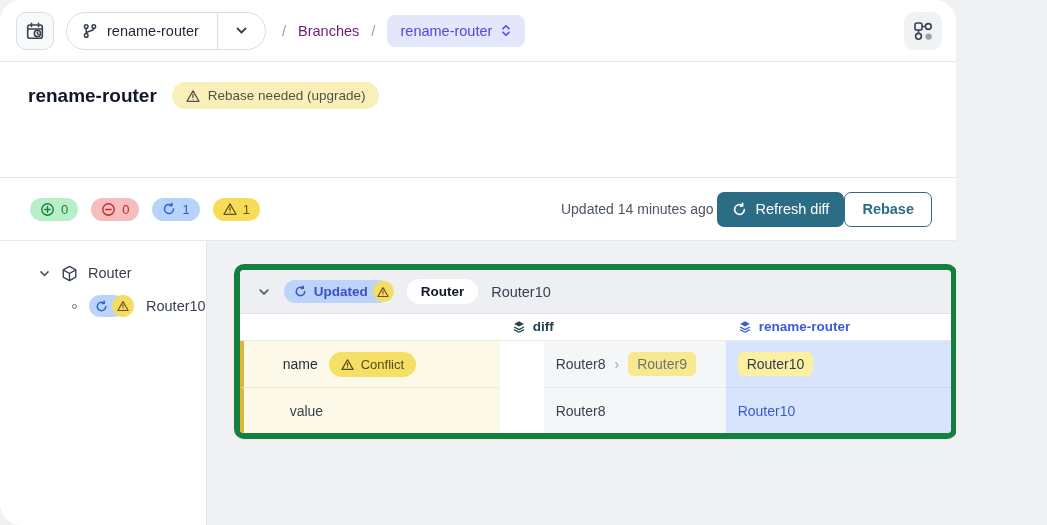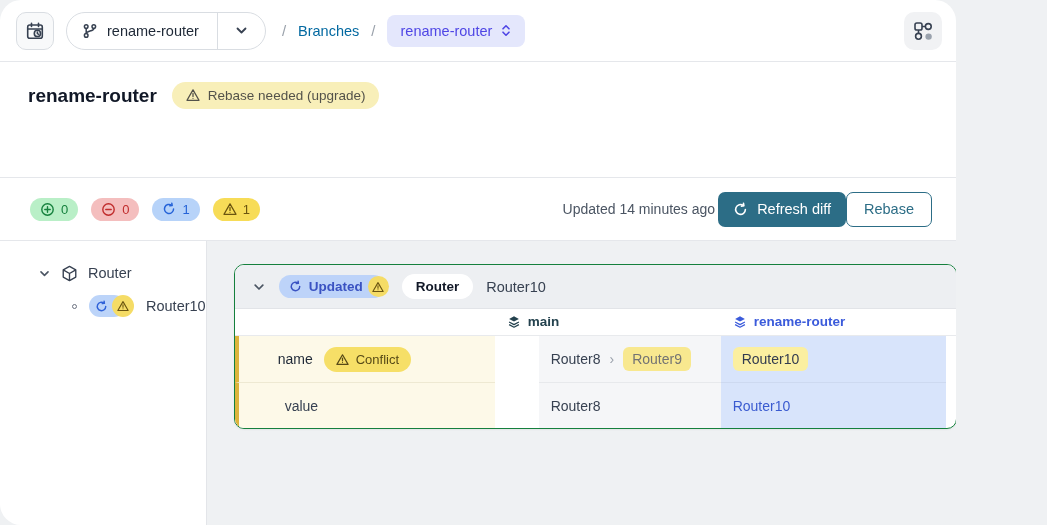--- a/index.html
+++ b/index.html
@@ -15,30 +15,30 @@
   .icon-btn.bordered{ background:#f8f9fa; border:1px solid #d9dde2; }
   .icon-btn.plain{ background:#f1f2f4; }
   .branch-select{ display:flex; align-items:center; height:38px; border:1px solid #d9dde2;
                   border-radius:19px; background:#fff; margin-left:12px; }
   .branch-main{ display:flex; align-items:center; gap:9px; padding:0 18px 0 15px;
                 font-size:14.5px; color:#1f2937; }
   .branch-divider{ width:1px; align-self:stretch; background:#d9dde2; }
   .branch-caret{ padding:0 16px; display:flex; align-items:center; color:#374151;}
   .breadcrumb{ display:flex; align-items:center; gap:12px; margin-left:16px; font-size:14.5px;}
   .crumb-sep{ color:#9aa1ab; font-size:15px; }
-  .crumb-item{ color:#0369a1; cursor:pointer; }
+  .crumb-item{ color:#701a75; cursor:pointer; }
   .crumb-current{ display:flex; align-items:center; gap:8px; background:#e4e7fc; color:#4f46e5;
                   padding:8px 13px; border-radius:8px; font-size:14.5px; cursor:pointer;}
   .spacer{ margin-left:auto; }
 
   
   .page-head{ background:#fff; padding:20px 28px 0; border-bottom:1px solid #e5e7eb; height:116px;}
   .title-row{ display:flex; align-items:center; gap:15px; }
   .page-title{ font-size:19px; font-weight:bold; color:#111827; }
-  .status-pill{ display:inline-flex; align-items:flex-start; gap:8px; background:#f8efb9;
+  .status-pill{ display:inline-flex; align-items:flex-end; gap:8px; background:#f8efb9;
                 color:#53524a; padding:6px 14px; border-radius:999px; font-size:13.5px; }
   .tabs{ display:flex; gap:36px; margin-top:17px; padding-left:6px; }
   .tab{ padding:8px 2px 13px; font-size:14.5px; color:#4b5563; position:relative; cursor:pointer;}
   .tab.active{ color:#2a7186; }
   .tab.active::after{ content:""; position:absolute; left:-6px; right:-6px; bottom:0;
                       height:3px; background:#2a7186; border-radius:2px 2px 0 0; }
 
   
   .toolbar{ background:#fff; border-bottom:1px solid #e5e7eb; height:63px;
             display:flex; align-items:center; padding:0 24px 0 30px; }
@@ -49,40 +49,40 @@
   .counter.removed{ background:#f4bebe; color:#c02c2c; }
   .counter.updated{ background:#b7d3f9; color:#2563d8; }
   .counter.conflicts{ background:#f7dc57; color:#6b5510; }
   .toolbar-right{ margin-left:auto; display:flex; align-items:center; }
   .updated-text{ color:#4b5563; font-size:14px; margin-right:3px; }
   .btn-primary{ background:#2c6d86; color:#fff; border:none; height:35px; padding:0 15px;
                 border-radius:7px; font-size:14.5px; display:inline-flex; align-items:center;
                 gap:9px; cursor:pointer; font-family:inherit;}
   .btn-secondary{ background:#fff; color:#2c6d86; border:1.5px solid #2c6d86; height:35px;
                   padding:0 17px; border-radius:7px; font-size:14.5px; cursor:pointer;
-                  font-family:inherit;}
+                  font-family:inherit;font-weight:bold;}
 
   
   .content{ display:flex; height:284px; }
   .sidebar{ width:270px; background:#fff; border-right:1px solid #e3e5e9; padding-top:17px; }
   .tree-root{ display:flex; align-items:center; gap:10px; padding-left:38px; height:30px;
               font-size:14.5px; color:#374151; cursor:pointer;}
   .tree-child{ display:flex; align-items:center; gap:12px; padding-left:72px; height:36px;
                font-size:14.5px; color:#374151; cursor:pointer;}
   .bullet{ width:5px; height:5px; border:1.3px solid #6b7280; border-radius:50%; flex:0 0 auto;}
   .mini-badges{ display:flex; align-items:center; }
   .mini-refresh{ display:flex; align-items:center; justify-content:flex-start;
                  background:#bcd4f9; color:#2f62d8; width:36px; height:22px;
                  border-radius:11px; padding-left:6px; }
   .warn-circle{ width:22px; height:22px; border-radius:50%; background:#f5dc66; color:#6b5511;
                 display:flex; align-items:center; justify-content:center; margin-left:-13px;
                 flex:0 0 auto;}
 
   .main{ flex:1; background:#eff1f3; padding:23px 0 0 27px; }
-  .diff-card{ width:723px; background:#fff; border:1px solid #15803d; border-radius:10px;
+  .diff-card{ width:723px; background:#fff; border:6px solid #15803d; border-radius:10px;
               overflow:hidden; box-shadow:0 1px 2px rgba(0,0,0,.05); }
   .card-header{ height:44px; background:#edeff2; border-bottom:1px solid #e2e4e8;
                 display:flex; align-items:center; gap:13px; padding:0 17px; cursor:pointer;}
   .chev{ color:#4b5563; display:flex; align-items:center; }
   .updated-pill-wrap{ display:flex; align-items:center; }
   .updated-pill{ display:inline-flex; align-items:center; gap:7px; background:#bdd3f9;
                  color:#3a52c2; font-size:13.5px; font-weight:bold; padding:4px 22px 4px 10px;
                  border-radius:999px; }
   .updated-pill-wrap .warn-circle{ width:21px; height:21px; margin-left:-17px; }
   .type-pill{ background:#fff; border-radius:999px; padding:5px 14px; font-weight:bold;
@@ -324,21 +324,21 @@
         <div class="thead">
           <div class="grid-row">
             <div class="th"></div>
             <div class="th base">
               <span>
                 <svg width="14" height="14" viewBox="0 0 16 16">
                   <path d="M8 1.5 13.6 4.5 8 7.5 2.4 4.5Z" fill="#24424e"></path>
                   <path d="M2.4 8 8 11l5.6-3M2.4 11 8 14l5.6-3" fill="none" stroke="#24424e" stroke-width="1.4" stroke-linejoin="round"></path>
                 </svg>
               </span>
-              <span>main</span>
+              <span>diff</span>
             </div>
             <div class="th compare">
               <span>
                 <svg width="14" height="14" viewBox="0 0 16 16">
                   <path d="M8 1.5 13.6 4.5 8 7.5 2.4 4.5Z" fill="#3b5bdb"></path>
                   <path d="M2.4 8 8 11l5.6-3M2.4 11 8 14l5.6-3" fill="none" stroke="#3b5bdb" stroke-width="1.4" stroke-linejoin="round"></path>
                 </svg>
               </span>
               <span>rename-router</span>
             </div>

